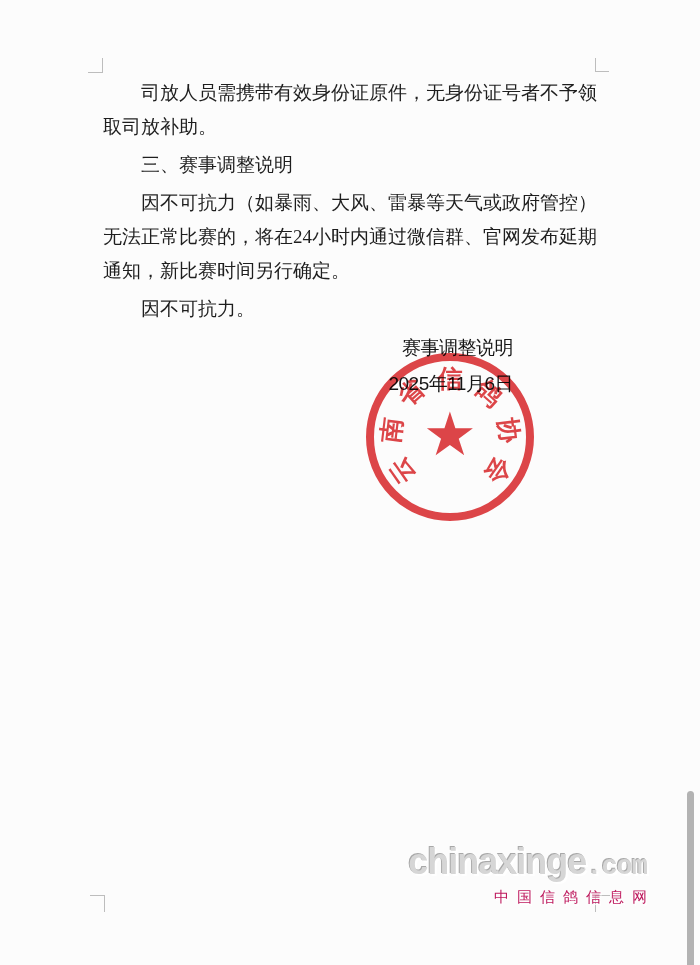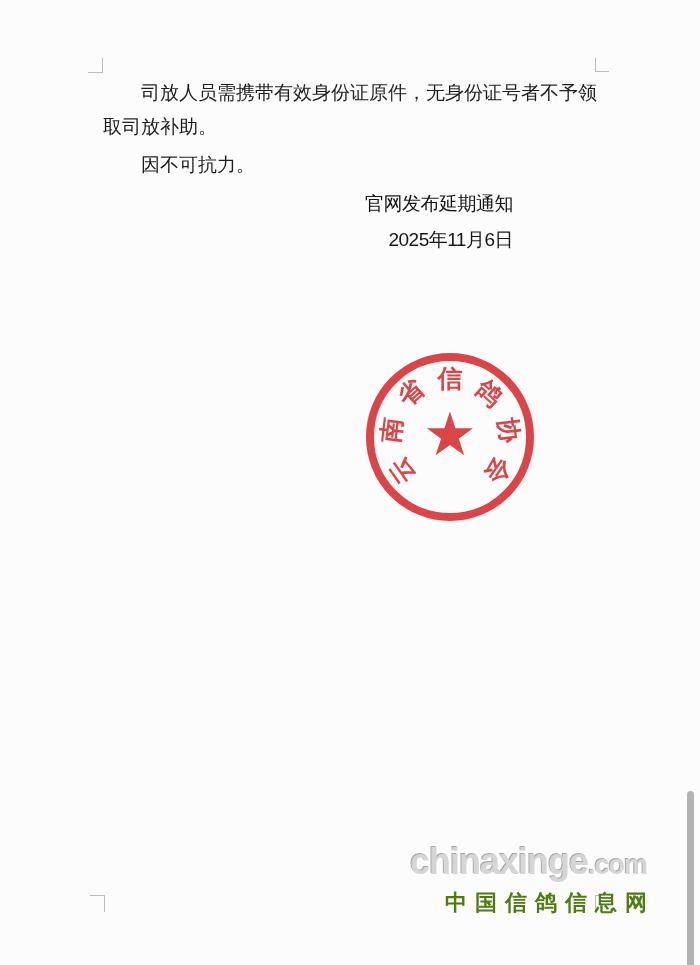--- a/index.html
+++ b/index.html
@@ -45,23 +45,23 @@
     font-size:60px; color:var(--seal); line-height:1;
   }
 
   
   .watermark { position:absolute; right:53px; top:843px; text-align:right; pointer-events:none; }
   .wm-site {
     font-weight:bold; font-size:36px; letter-spacing:-1px; color:#d6d6d6;
     text-shadow:-1px -1px 0 #a8a8a8, 2px 2px 1px #ffffff;
     line-height:1.05;
   }
-  .wm-site .wm-tld { font-size:27px; }
+  .wm-site .wm-tld { font-size:27px;font-family:Liberation Mono, monospace; }
   .wm-cn {
-    margin-top:7px; font-weight:bold; font-size:22px; color:#4d7c0f;
+    margin-top:7px; font-weight:normal; font-size:15px; color:#be185d;
     letter-spacing:8px; margin-right:-8px;
     text-shadow:1.5px 1.5px 0 #ffffff;
   }
 
   
   .scroll-thumb {
     position:absolute; left:687px; top:791px; width:7px; height:174px;
     background:#b3b3b3; border-radius:4px 4px 0 0;
   }
 </style>
@@ -69,24 +69,26 @@
 <body>
 
 <div class="mark mark-tl"></div>
 <div class="mark mark-tr"></div>
 <div class="mark mark-bl"></div>
 <div class="mark mark-br"></div>
 
 <div class="content">
   <div>
       <p class="para">司放人员需携带有效身份证原件，无身份证号者不予领取司放补助。</p>
+      <p class="para">三、赛事调整说明</p>
+      <p class="para">因不可抗力（如暴雨、大风、雷暴等天气或政府管控）无法正常比赛的，将在24小时内通过微信群、官网发布延期通知，新比赛时间另行确定。</p>
       <p class="para">因不可抗力。</p>
     </div>
   <div class="sig-block">
-    <div class="sig-line">官网发布延期通知</div>
+    <div class="sig-line">赛事调整说明</div>
     <div class="sig-line">2025年11月6日</div>
   </div>
 </div>
 
 <div class="stamp">
   <div class="stamp-ring"></div>
   <div class="stamp-arc">
       <span class="arc-ch" style="transform: translate(-50%, -50%) rotate(-125deg) translateY(-59px);">云</span>
       <span class="arc-ch" style="transform: translate(-50%, -50%) rotate(-83.3333deg) translateY(-59px);">南</span>
       <span class="arc-ch" style="transform: translate(-50%, -50%) rotate(-41.6667deg) translateY(-59px);">省</span>

